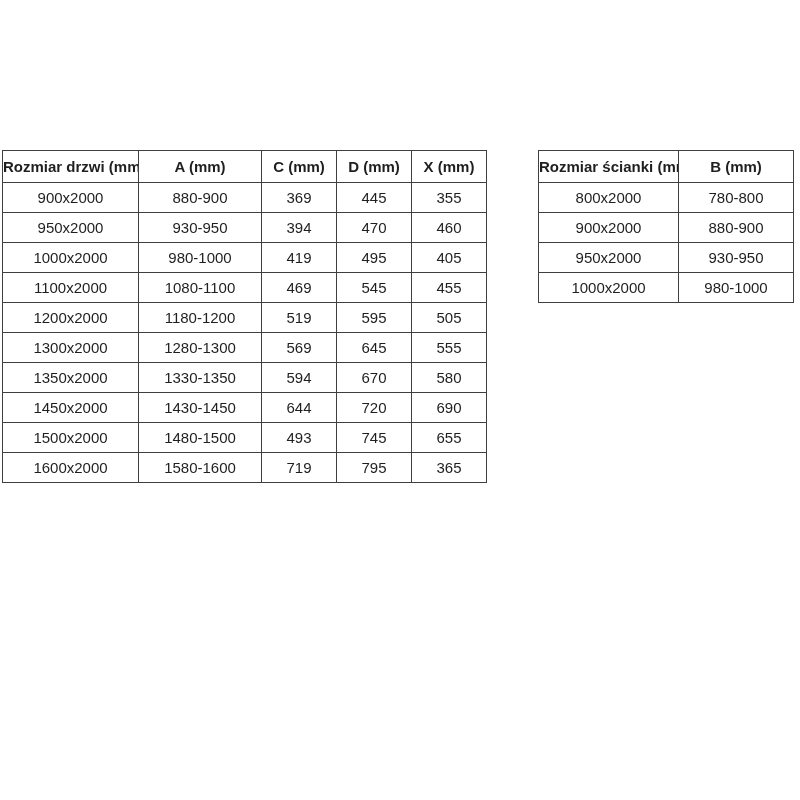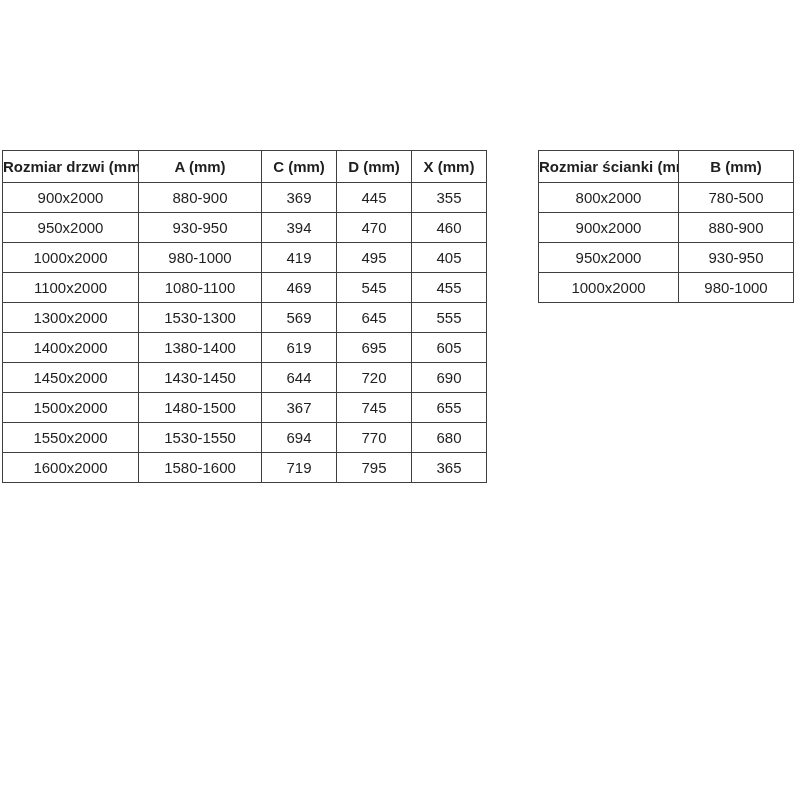--- a/index.html
+++ b/index.html
@@ -106,53 +106,53 @@
           <td>405</td>
         </tr>
         <tr>
           <td>1100x2000</td>
           <td>1080-1100</td>
           <td>469</td>
           <td>545</td>
           <td>455</td>
         </tr>
         <tr>
+          <td>1200x2000</td>
+          <td>1180-1200</td>
+          <td>519</td>
+          <td>595</td>
+          <td>505</td>
+        </tr>
+        <tr>
           <td>1300x2000</td>
-          <td>1530-1300</td>
+          <td>1280-1300</td>
           <td>569</td>
           <td>645</td>
           <td>555</td>
         </tr>
         <tr>
-          <td>1400x2000</td>
-          <td>1380-1400</td>
-          <td>619</td>
-          <td>695</td>
-          <td>605</td>
+          <td>1350x2000</td>
+          <td>1330-1350</td>
+          <td>594</td>
+          <td>670</td>
+          <td>580</td>
         </tr>
         <tr>
           <td>1450x2000</td>
           <td>1430-1450</td>
           <td>644</td>
           <td>720</td>
           <td>690</td>
         </tr>
         <tr>
           <td>1500x2000</td>
           <td>1480-1500</td>
-          <td>367</td>
+          <td>493</td>
           <td>745</td>
           <td>655</td>
-        </tr>
-        <tr>
-          <td>1550x2000</td>
-          <td>1530-1550</td>
-          <td>694</td>
-          <td>770</td>
-          <td>680</td>
         </tr>
         <tr>
           <td>1600x2000</td>
           <td>1580-1600</td>
           <td>719</td>
           <td>795</td>
           <td>365</td>
         </tr>
       </tbody>
   </table>
@@ -164,21 +164,21 @@
       </colgroup>
     <thead>
         <tr>
           <th>Rozmiar ścianki (mm)</th>
           <th>B (mm)</th>
         </tr>
       </thead>
     <tbody>
         <tr>
           <td>800x2000</td>
-          <td>780-500</td>
+          <td>780-800</td>
         </tr>
         <tr>
           <td>900x2000</td>
           <td>880-900</td>
         </tr>
         <tr>
           <td>950x2000</td>
           <td>930-950</td>
         </tr>
         <tr>

